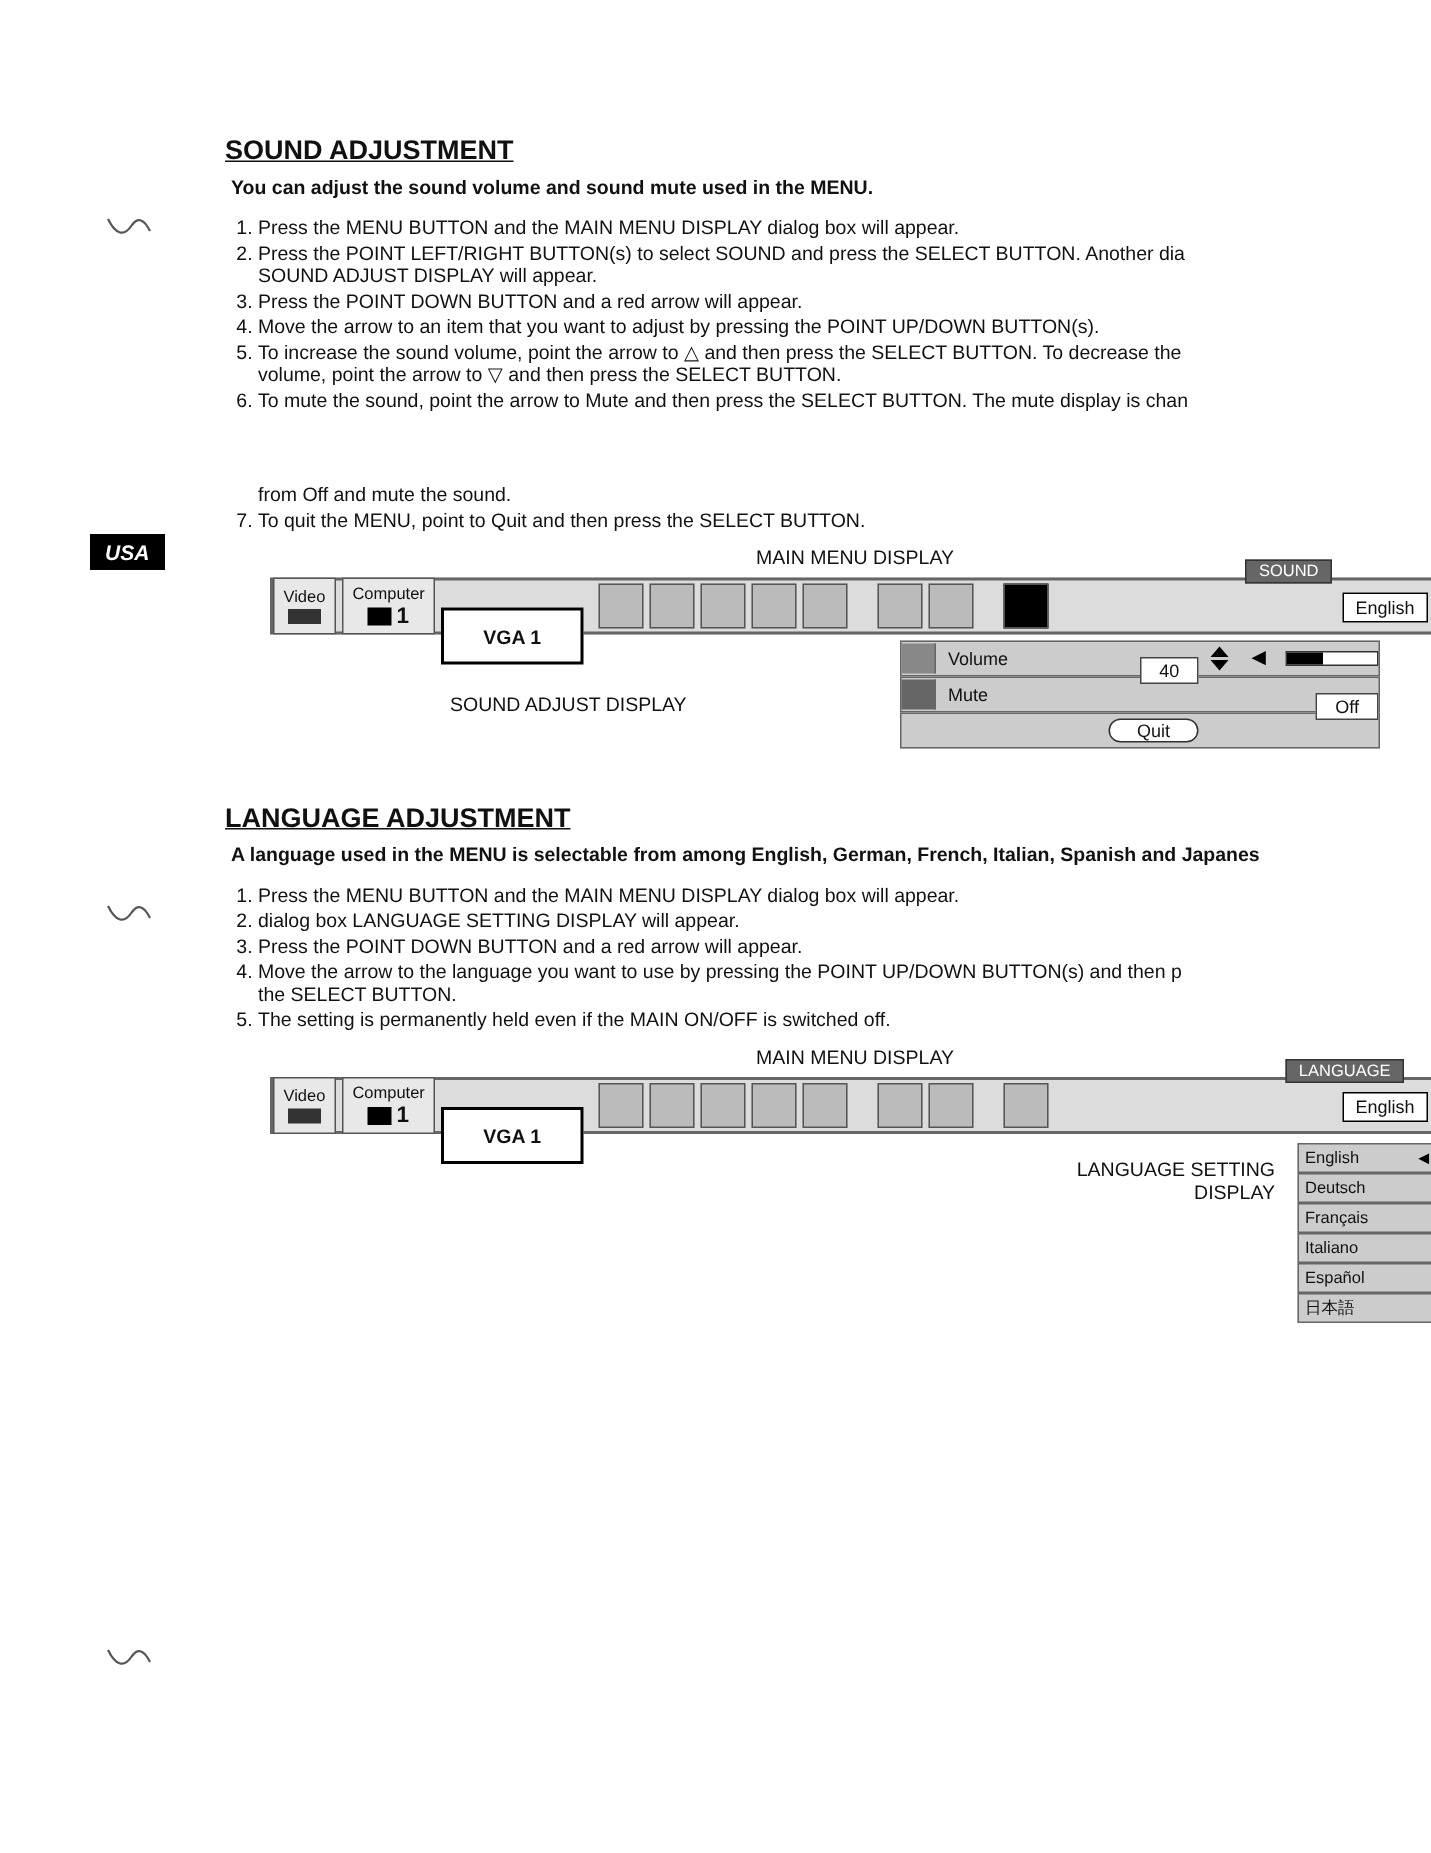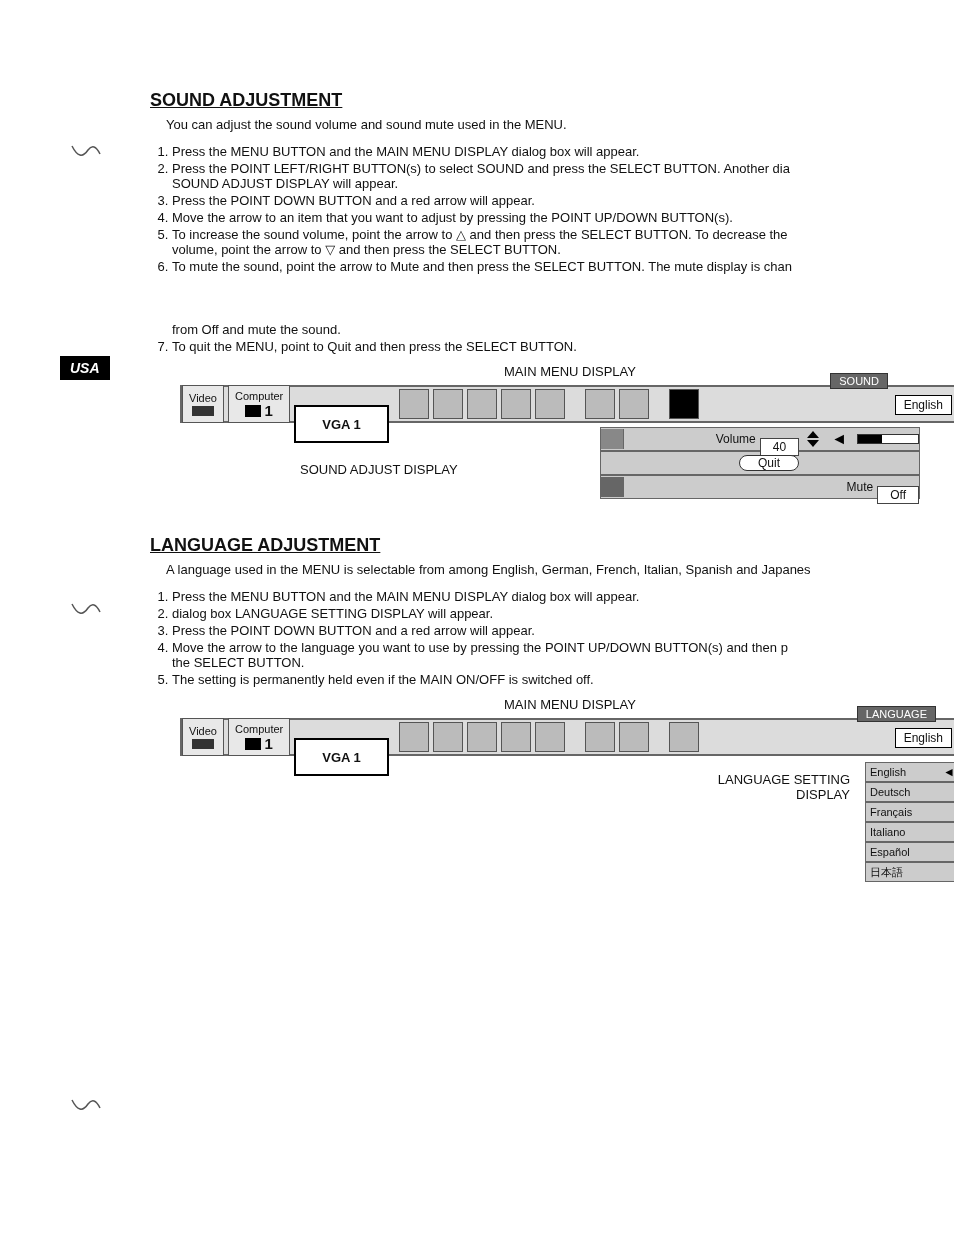--- a/index.html
+++ b/index.html
@@ -10,21 +10,21 @@
   .page{position:relative;padding:90px 0 0 150px;box-sizing:border-box;}
   .usa-tag{
     position:absolute;left:60px;top:356px;
     background:#000;color:#fff;font-weight:bold;
     padding:4px 10px;font-size:14px;font-style:italic;
   }
   h2{
     font-weight:bold;font-size:18px;margin:0 0 6px 0;
     text-decoration:underline;
   }
-  .intro{font-size:13px;margin:0 0 12px 16px;}
+  .intro{font-size:13px;margin:0 0 12px 4px;font-weight:bold;}
   ol{margin:0 0 10px 0;padding-left:22px;font-size:13px;}
   ol li{margin:0 0 2px 0;}
   .sub{margin-left:22px;font-size:13px;}
   .caption{font-size:13px;text-align:center;margin:6px 0;}
   .menu{
     border:2px solid #666;background:#dcdcdc;display:flex;align-items:center;height:38px;
     width:780px;position:relative;left:30px;box-sizing:border-box;
   }
   .menu.lang{width:780px;}
   .tab{
@@ -50,21 +50,21 @@
     position:absolute;right:6px;top:8px;
   }
   .adjust-panel{
     position:relative;left:450px;width:320px;margin-top:4px;
   }
   .adj-row{
     display:flex;align-items:center;gap:4px;border:1px solid #666;background:#ccc;
     font-size:12px;height:22px;
   }
   .adj-row .ic{width:22px;background:#888;height:20px;border-right:1px solid #666;}
-  .adj-label{flex:1;padding-left:4px;color:#111;text-align:right;}
+  .adj-label{flex:1;padding-left:4px;color:#111;}
   .adj-val{
     border:1px solid #444;background:#fff;padding:0 12px;height:16px;line-height:16px;margin-top:16px;
   }
   .adj-arrows{display:flex;flex-direction:column;margin-left:4px;}
   .tri{width:0;height:0;border-left:6px solid transparent;border-right:6px solid transparent;}
   .tri.up{border-bottom:7px solid #000;margin-bottom:2px;}
   .tri.dn{border-top:7px solid #000;}
   .red-arrow{margin-left:8px;font-size:16px;color:#000;}
   .quit-row{justify-content:flex-end;padding-right:120px;background:#ccc;}
   .quit-btn{border:1px solid #333;background:#fff;border-radius:10px;padding:0 18px;font-size:12px;}
@@ -171,27 +171,27 @@
       <div class="adj-val">40</div>
       <div class="adj-arrows">
         <div class="tri up"></div>
         <div class="tri dn"></div>
       </div>
       <div class="red-arrow">◄</div>
       <div style="width:60px;height:8px;border:1px solid #333;margin-left:6px;background:#fff;position:relative;">
         <div style="position:absolute;left:0;top:0;bottom:0;width:40%;background:#000;"></div>
       </div>
     </div>
-    <div class="adj-row quit-row">
-      <div class="quit-btn">Quit</div>
-    </div>
     <div class="adj-row">
       <div class="ic" style="background:#666;"></div>
       <div class="adj-label">Mute</div>
       <div class="adj-val">Off</div>
+    </div>
+    <div class="adj-row quit-row">
+      <div class="quit-btn">Quit</div>
     </div>
   </div>
 
   <div class="section2">
     <h2>LANGUAGE ADJUSTMENT</h2>
     <p class="intro">A language used in the MENU is selectable from among English, German, French, Italian, Spanish and Japanes</p>
     <ol>
       <li>Press the MENU BUTTON and the MAIN MENU DISPLAY dialog box will appear.</li>
       <li>
         <div class="sub" style="margin-left:0;">dialog box LANGUAGE SETTING DISPLAY will appear.</div>

